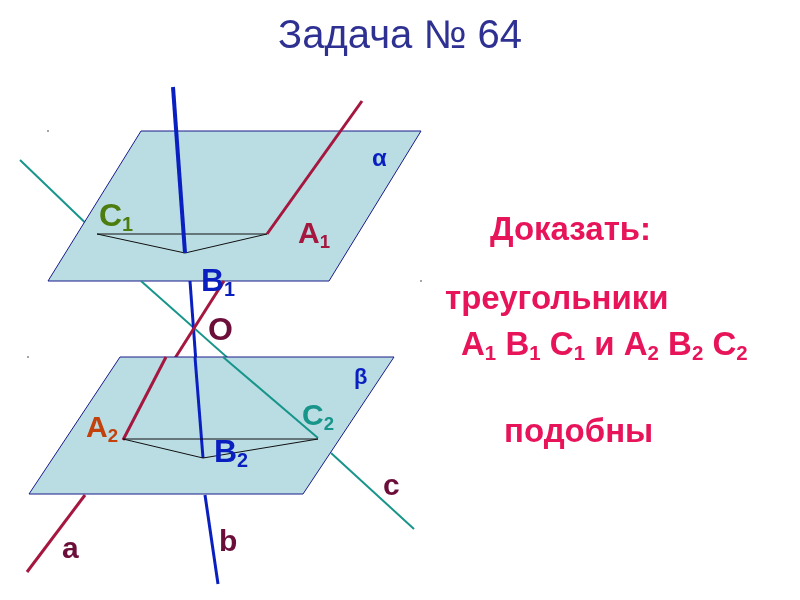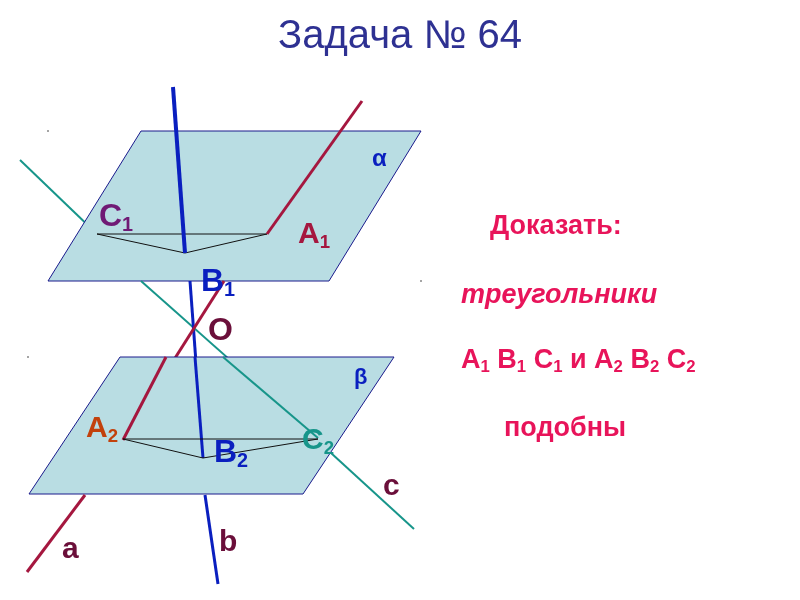--- a/index.html
+++ b/index.html
@@ -2,21 +2,21 @@
 <html><head>
 <meta charset="utf-8">
 <style>
   html, body { margin:0; padding:0; background:#ffffff; }
   body { width:800px; height:600px; position:relative; overflow:hidden; font-family:"Liberation Sans", sans-serif; }
   .title { position:absolute; left:0; width:800px; top:12px; text-align:center; font-size:40px; color:#2e3192; font-family:"Liberation Sans", sans-serif; }
   svg.diagram { position:absolute; left:0; top:0; }
   .lbl { position:absolute; font-weight:bold; font-family:"Liberation Sans", sans-serif; line-height:1; }
   .lbl sub { font-size:0.62em; vertical-align:-0.25em; }
   .greek { font-weight:bold; }
-  .task { position:absolute; color:#e8145a; font-weight:bold; font-size:27px; font-family:"Liberation Sans", sans-serif; line-height:1; }
+  .task { position:absolute; color:#e8145a; font-weight:bold; font-size:33px; font-family:"Liberation Sans", sans-serif; line-height:1; }
   .task sub { font-size:0.62em; vertical-align:-0.25em; }
 </style>
 </head>
 <body>
 
 <div class="title">Задача № 64</div>
 
 <svg class="diagram" width="800" height="600">
 
   <line x1="20" y1="160" x2="97" y2="234" stroke="#17958a" stroke-width="2"></line>
@@ -46,35 +46,35 @@
   <line x1="331" y1="453" x2="414" y2="529" stroke="#17958a" stroke-width="2"></line>
 
   <circle cx="48" cy="131" r="0.8" fill="#333"></circle>
   <circle cx="28" cy="357" r="0.8" fill="#333"></circle>
   <circle cx="421" cy="281" r="0.8" fill="#333"></circle>
 </svg>
 
 <div class="lbl greek" style="left:372px;top:146px;font-size:24px;color:#0a1fbf;">α</div>
 <div class="lbl greek" style="left:354px;top:366px;font-size:22px;color:#0a1fbf;">β</div>
 
-<div class="lbl" style="left:99px;top:199px;font-size:32px;color:#701a75;"><span>C</span><sub>1</sub></div>
+<div class="lbl" style="left:99px;top:199px;font-size:32px;color:#4d7c0f;"><span>C</span><sub>1</sub></div>
 <div class="lbl" style="left:298px;top:218px;font-size:30px;color:#a5173f;"><span>A</span><sub>1</sub></div>
 <div class="lbl" style="left:201px;top:245px;font-size:32px;color:#0a1fbf;margin-top:19px;"><span>B</span><sub>1</sub></div>
 <div class="lbl" style="left:208px;top:313px;font-size:32px;color:#6b0f3a;">O</div>
-<div class="lbl" style="left:302px;top:400px;font-size:30px;color:#17958a;margin-top:24px;"><span>C</span><sub>2</sub></div>
+<div class="lbl" style="left:302px;top:400px;font-size:30px;color:#17958a;"><span>C</span><sub>2</sub></div>
 <div class="lbl" style="left:86px;top:412px;font-size:30px;color:#c2410c;"><span>A</span><sub>2</sub></div>
 <div class="lbl" style="left:214px;top:435px;font-size:32px;color:#0a1fbf;"><span>B</span><sub>2</sub></div>
 
 <div class="lbl" style="left:62px;top:533px;font-size:30px;color:#6b0f3a;">a</div>
 <div class="lbl" style="left:219px;top:526px;font-size:30px;color:#6b0f3a;">b</div>
 <div class="lbl" style="left:383px;top:470px;font-size:30px;color:#6b0f3a;">c</div>
 
 <div class="task" style="left:490px;top:212px;">Доказать:</div>
-<div class="task" style="left:461px;top:281px;font-style:italic;">треугольники</div>
-<div class="task" style="left:461px;top:346px;">
+<div class="task" style="left:445px;top:281px;">треугольники</div>
+<div class="task" style="left:461px;top:327px;">
   <span>A</span><sub>1</sub>
   <span>B</span><sub>1</sub>
   <span>C</span><sub>1</sub>
   <span>и</span>
   <span>A</span><sub>2</sub>
   <span>B</span><sub>2</sub>
   <span>C</span><sub>2</sub>
 </div>
 <div class="task" style="left:504px;top:414px;">подобны</div>
 

